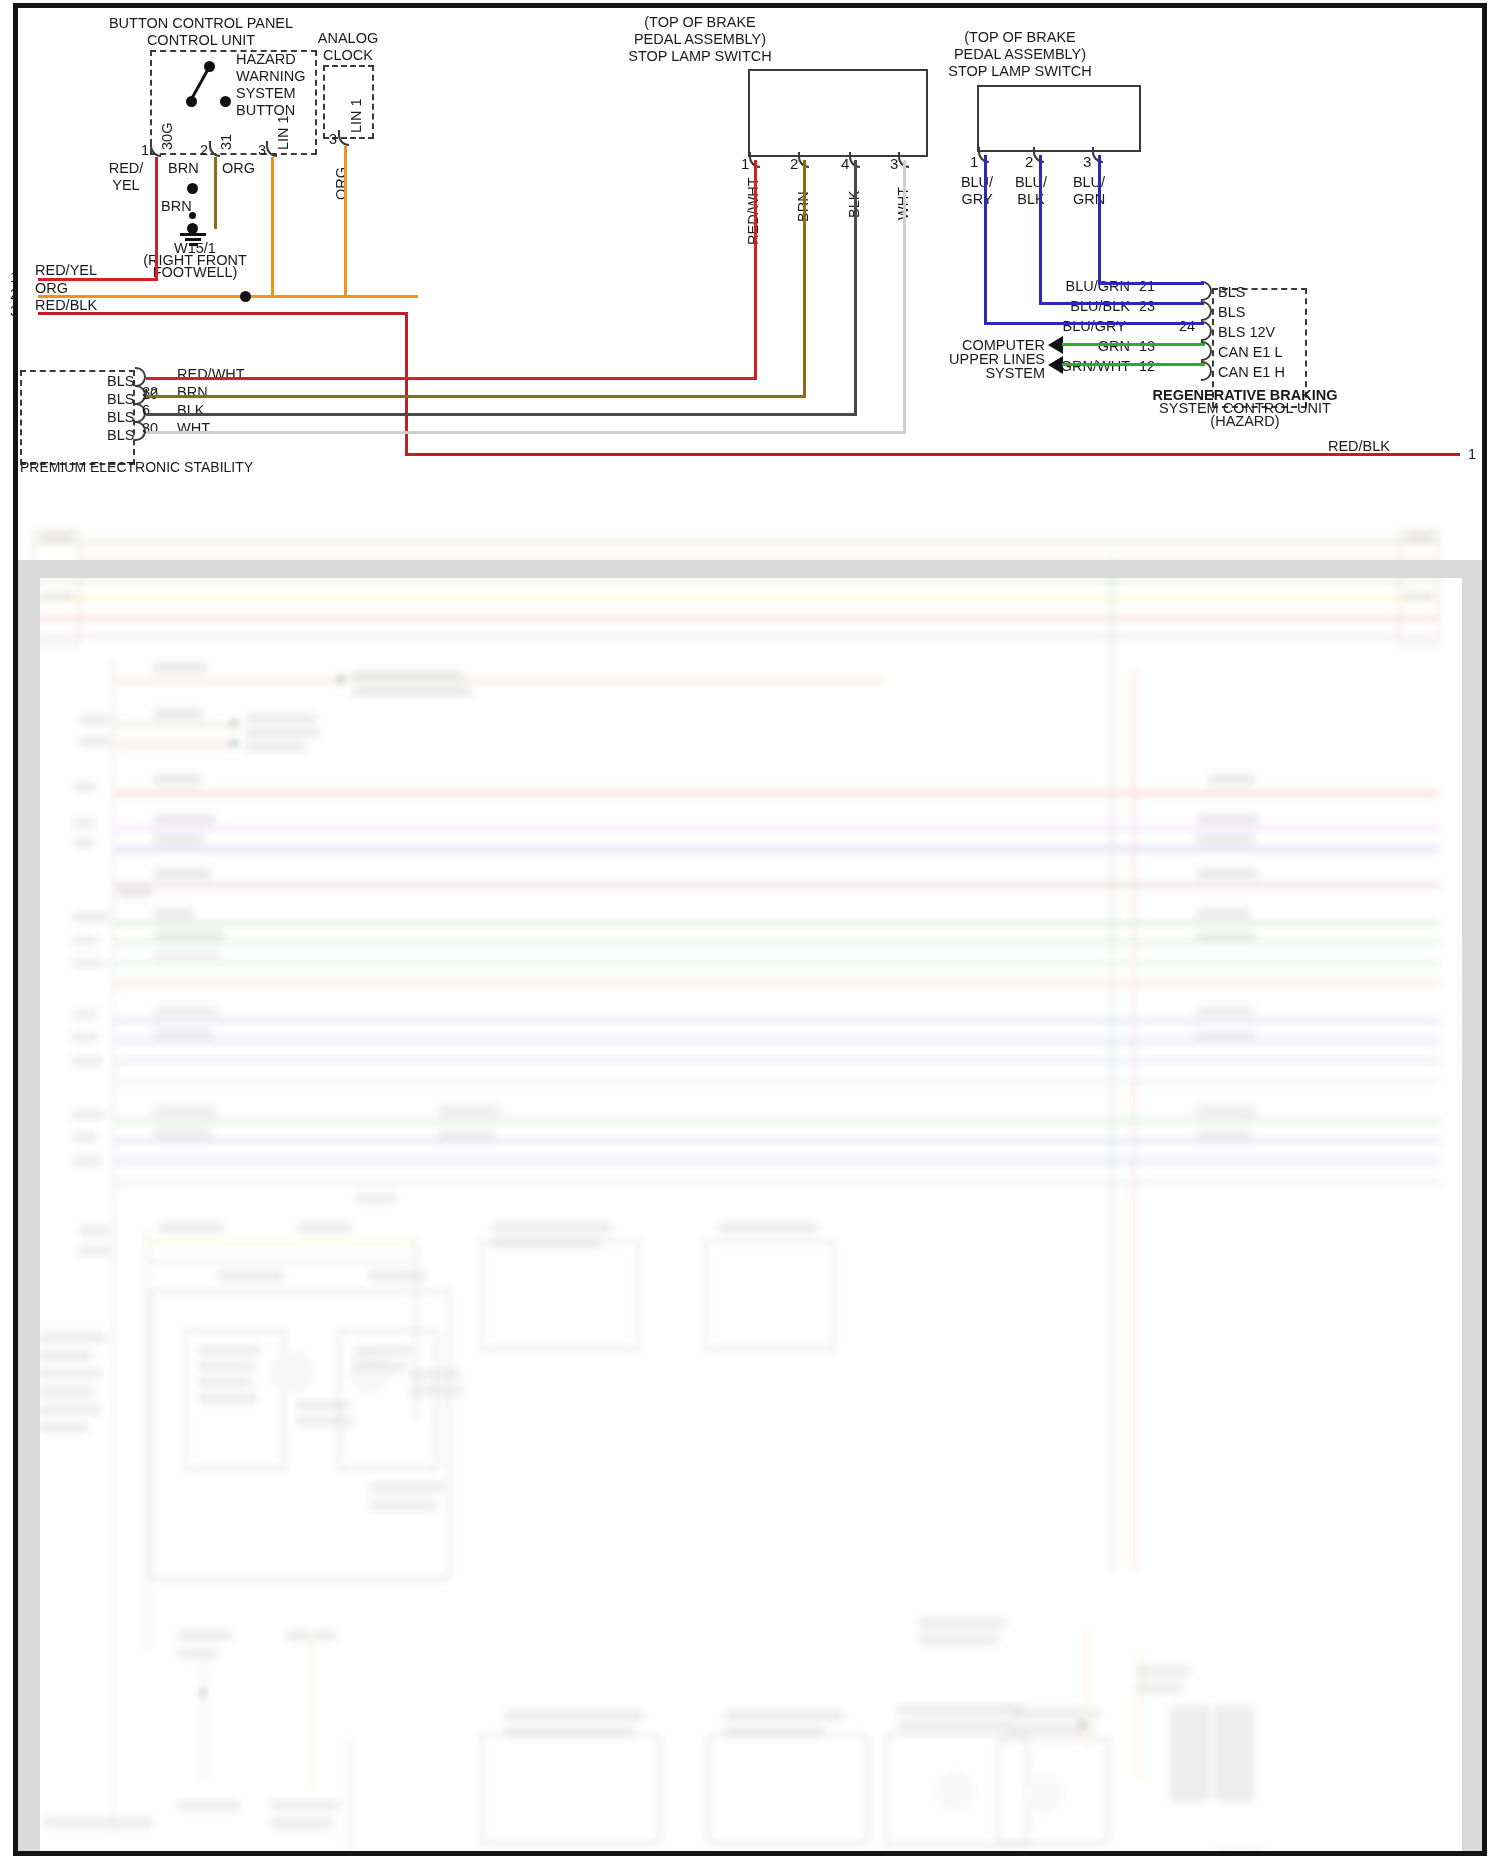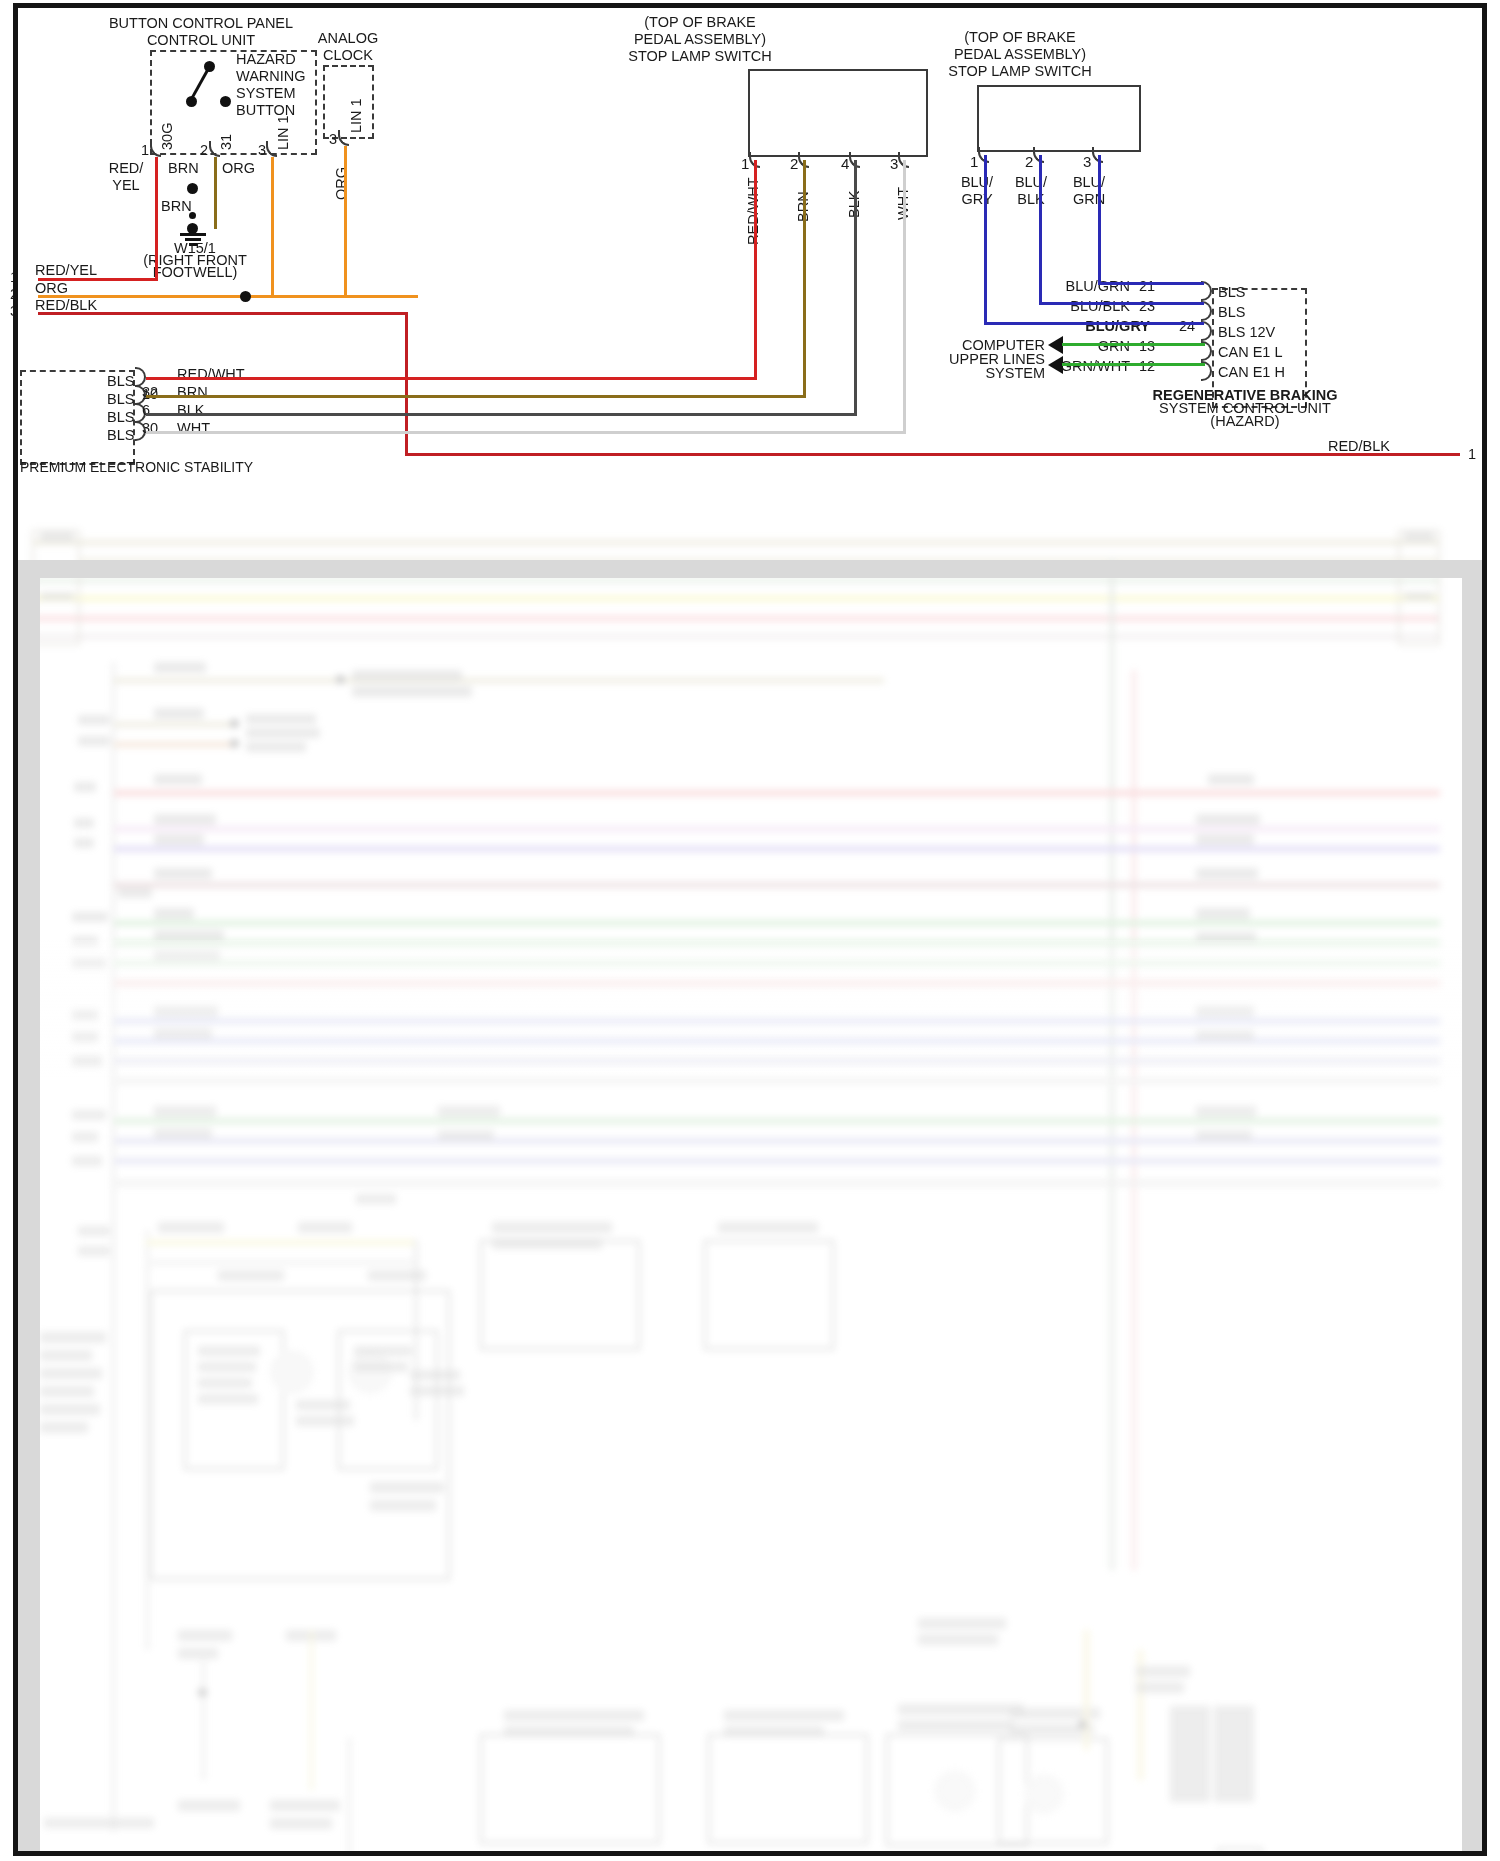--- a/index.html
+++ b/index.html
@@ -422,21 +422,21 @@
   <div class="box-dash" style="left:1212px;top:288px;width:95px;height:120px;"></div>
 
   <div class="hook-r" style="left:1201px;top:281px;"></div>
   <div class="hook-r" style="left:1201px;top:301px;"></div>
   <div class="hook-r" style="left:1201px;top:321px;"></div>
   <div class="hook-r" style="left:1201px;top:341px;"></div>
   <div class="hook-r" style="left:1201px;top:361px;"></div>
 
   <div class="t r" style="left:1020px;top:278px;width:110px;">BLU/GRN</div>
   <div class="t r" style="left:1020px;top:298px;width:110px;">BLU/BLK</div>
-  <div class="t r" style="left:1040px;top:318px;width:110px;font-weight:bold;">BLU/GRY</div>
+  <div class="t r" style="left:1016px;top:318px;width:110px;">BLU/GRY</div>
   <div class="t r" style="left:1020px;top:338px;width:110px;">GRN</div>
   <div class="t r" style="left:1020px;top:358px;width:110px;">GRN/WHT</div>
 
   <div class="t" style="left:1139px;top:278px;">21</div>
   <div class="t" style="left:1139px;top:298px;">23</div>
   <div class="t" style="left:1139px;top:318px;margin-left:40px;">24</div>
   <div class="t" style="left:1139px;top:338px;">13</div>
   <div class="t" style="left:1139px;top:358px;">12</div>
 
   <div class="t" style="left:1218px;top:284px;">BLS</div>

